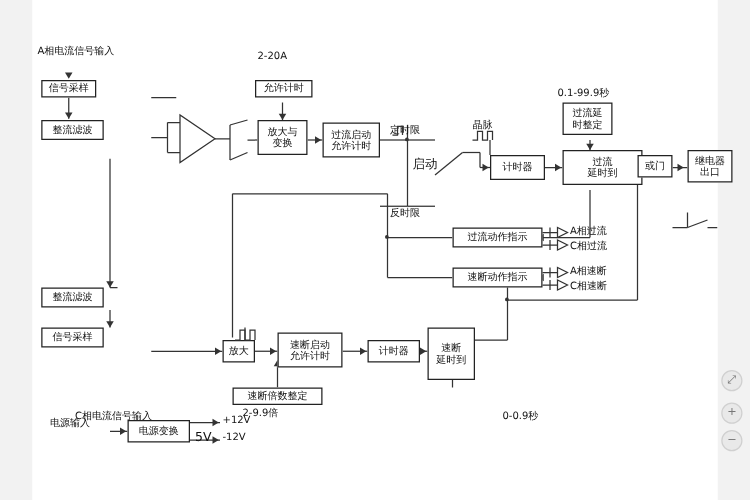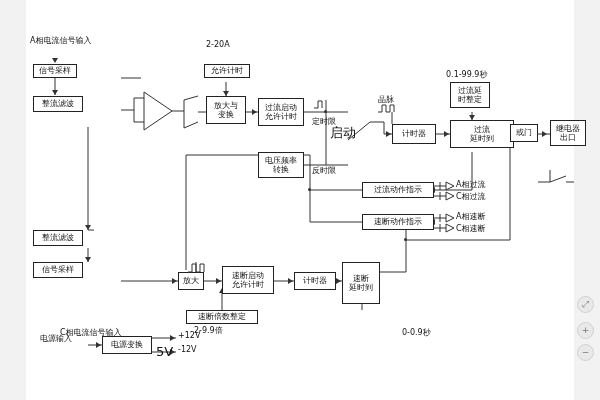--- a/index.html
+++ b/index.html
@@ -50,21 +50,21 @@
     padding: 1px;
     white-space: pre-line;
   }
   .lbl {
     position: absolute;
     font-size: 8px;
     color: #111;
     white-space: pre-line;
     line-height: 1.15;
   }
-  .lbl.sm { font-size: 13px; }
+  .lbl.sm { font-size: 10px; }
   .arrow-r {
     position: absolute;
     width: 0; height: 0;
     border-top: 3px solid transparent;
     border-bottom: 3px solid transparent;
     border-left: 5px solid #333;
   }
   .arrow-l {
     position: absolute;
     width: 0; height: 0;
@@ -239,22 +239,20 @@
     <div class="dot" style="left:298px; top:110px;"></div>
     <div class="dot" style="left:282px; top:188px;"></div>
     <div class="dot" style="left:378px; top:238px;"></div>
 
     <div class="box" style="left:7px; top:64px; width:44px; height:14px;">信号采样</div>
     <div class="box" style="left:7px; top:96px; width:50px; height:16px;">整流滤波</div>
     <div class="box" style="left:180px; top:96px; width:40px; height:28px;">放大与
 变换</div>
     <div class="box" style="left:232px; top:98px; width:46px; height:28px;">过流启动
 允许计时</div>
-    <div class="box" style="left:232px; top:152px; width:46px; height:26px;">电压频率
-转换</div>
     <div class="box" style="left:366px; top:124px; width:44px; height:20px;">计时器</div>
     <div class="box" style="left:424px; top:120px; width:64px; height:28px;">过流
 延时到</div>
     <div class="box" style="left:484px; top:124px; width:28px; height:18px;">或门</div>
     <div class="box" style="left:524px; top:120px; width:36px; height:26px;">继电器
 出口</div>
 
     <div class="box" style="left:178px; top:64px; width:46px; height:14px;">允许计时</div>
     <div class="box" style="left:424px; top:82px; width:40px; height:26px;">过流延
 时整定</div>
@@ -270,21 +268,21 @@
     <div class="box" style="left:268px; top:272px; width:42px; height:18px;">计时器</div>
     <div class="box" style="left:316px; top:262px; width:38px; height:42px;">速断
 延时到</div>
     <div class="box" style="left:160px; top:310px; width:72px; height:14px;">速断倍数整定</div>
     <div class="box" style="left:76px; top:336px; width:50px; height:18px;">电源变换</div>
 
     <div class="lbl" style="left:180px; top:40px;">2-20A</div>
     <div class="lbl" style="left:420px; top:70px;">0.1-99.9秒</div>
     <div class="lbl" style="left:168px; top:326px;">2-9.9倍</div>
     <div class="lbl" style="left:376px; top:312px;margin-top:16px;">0-0.9秒</div>
-    <div class="lbl" style="left:286px; top:117px;text-align:right;">定时限</div>
+    <div class="lbl" style="left:286px; top:99px;text-align:right;">定时限</div>
     <div class="lbl" style="left:286px; top:166px;">反时限</div>
     <div class="lbl sm" style="left:304px; top:126px;">启动</div>
     <div class="lbl" style="left:352px; top:95px;">晶脉</div>
     <div class="lbl" style="left:14px; top:334px;">电源输入</div>
     <div class="lbl" style="left:152px; top:331px;">+12V</div>
     <div class="lbl" style="left:152px; top:345px;">-12V</div>
     <div class="lbl sm" style="left:130px; top:345px;">5V</div>
 
     <svg class="svgwrap">
       <g stroke="#333" stroke-width="1" fill="none">

